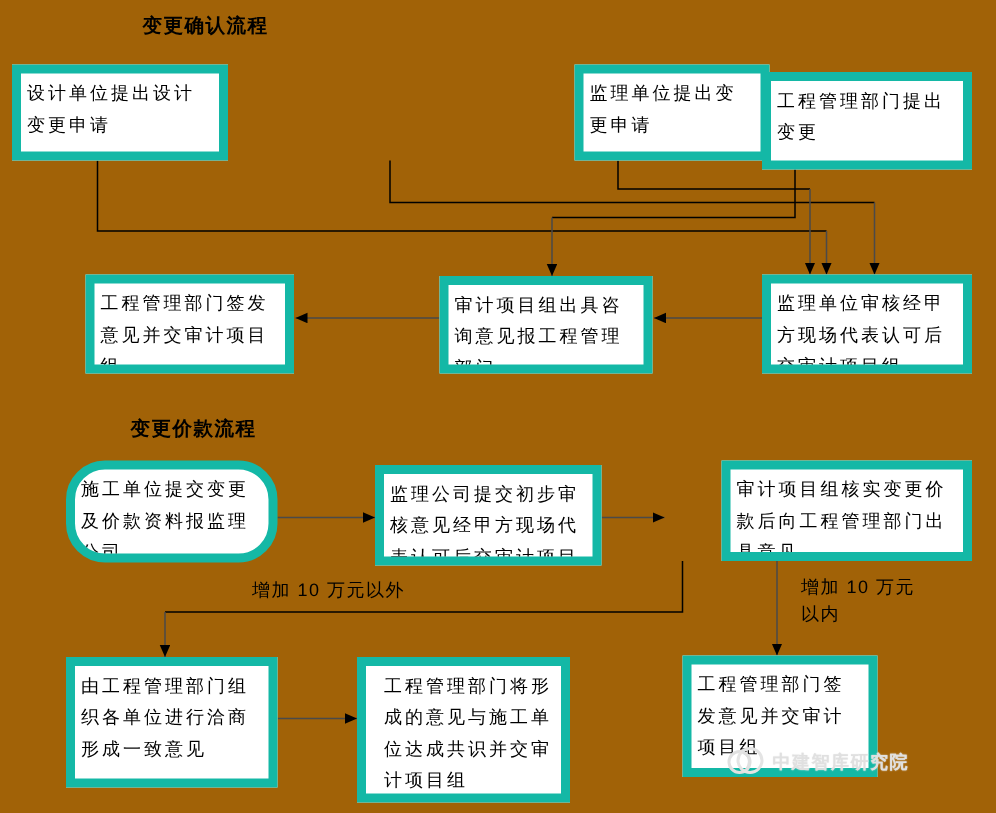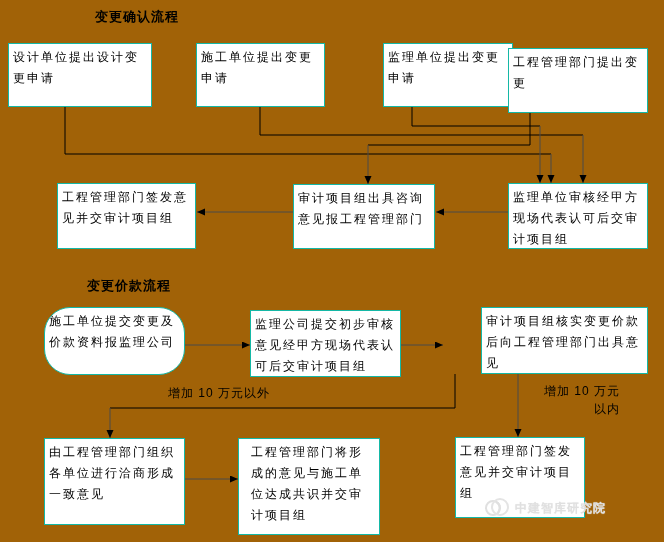--- a/index.html
+++ b/index.html
@@ -5,26 +5,26 @@
   html,body{margin:0;padding:0;background:#fff;}
   .canvas{
     position:relative;width:664px;height:542px;background:#a16207;overflow:hidden;
     font-family:"Liberation Sans","DejaVu Sans",sans-serif;color:#000;
   }
   .wires{position:absolute;left:0;top:0;width:664px;height:542px;}
   .flow-title{
     position:absolute;font-size:13px;font-weight:bold;letter-spacing:1px;white-space:nowrap;
   }
   .fbox{
-    position:absolute;box-sizing:border-box;border:1px solid #14b8a6;background:#fff;
+    position:absolute;box-sizing:border-box;border:6px solid #14b8a6;background:#fff;
     padding:3px 4px;font-size:12px;letter-spacing:2px;line-height:21px;
     word-break:break-all;overflow:hidden;
   }
   .branch-label{
-    position:absolute;font-size:12px;letter-spacing:1px;line-height:18px;text-align:right;
+    position:absolute;font-size:12px;letter-spacing:1px;line-height:18px;
   }
   .wm{
     position:absolute;left:484px;top:497px;display:flex;align-items:center;gap:5px;
     color:#e0e0e0;
   }
   .wm-text{
     font-size:12px;font-weight:bold;letter-spacing:1px;white-space:nowrap;
     text-shadow:0 0 1px #ededed;
   }
   
@@ -74,21 +74,20 @@
       <line x1="185" y1="345" x2="250" y2="345"></line>
       <line x1="401" y1="345" x2="443" y2="345"></line>
       <line x1="110" y1="408" x2="110" y2="438"></line>
       <line x1="518" y1="374" x2="518" y2="437"></line>
       <line x1="185" y1="479" x2="238" y2="479"></line>
     </g>
   </svg>
 
   <div class="flow-title t1">变更确认流程</div>
   <div class="fbox b1">设计单位提出设计变更申请</div>
-  <div class="fbox b2">施工单位提出变更申请</div>
   <div class="fbox b3">监理单位提出变更申请</div>
   <div class="fbox b4">工程管理部门提出变更</div>
   <div class="fbox b5">工程管理部门签发意见并交审计项目组</div>
   <div class="fbox b6">审计项目组出具咨询意见报工程管理部门</div>
   <div class="fbox b7">监理单位审核经甲方现场代表认可后交审计项目组</div>
 
   <div class="flow-title t2">变更价款流程</div>
   <div class="fbox b8">施工单位提交变更及价款资料报监理公司</div>
   <div class="fbox b9">监理公司提交初步审核意见经甲方现场代表认可后交审计项目组</div>
   <div class="fbox b10">审计项目组核实变更价款后向工程管理部门出具意见</div>

